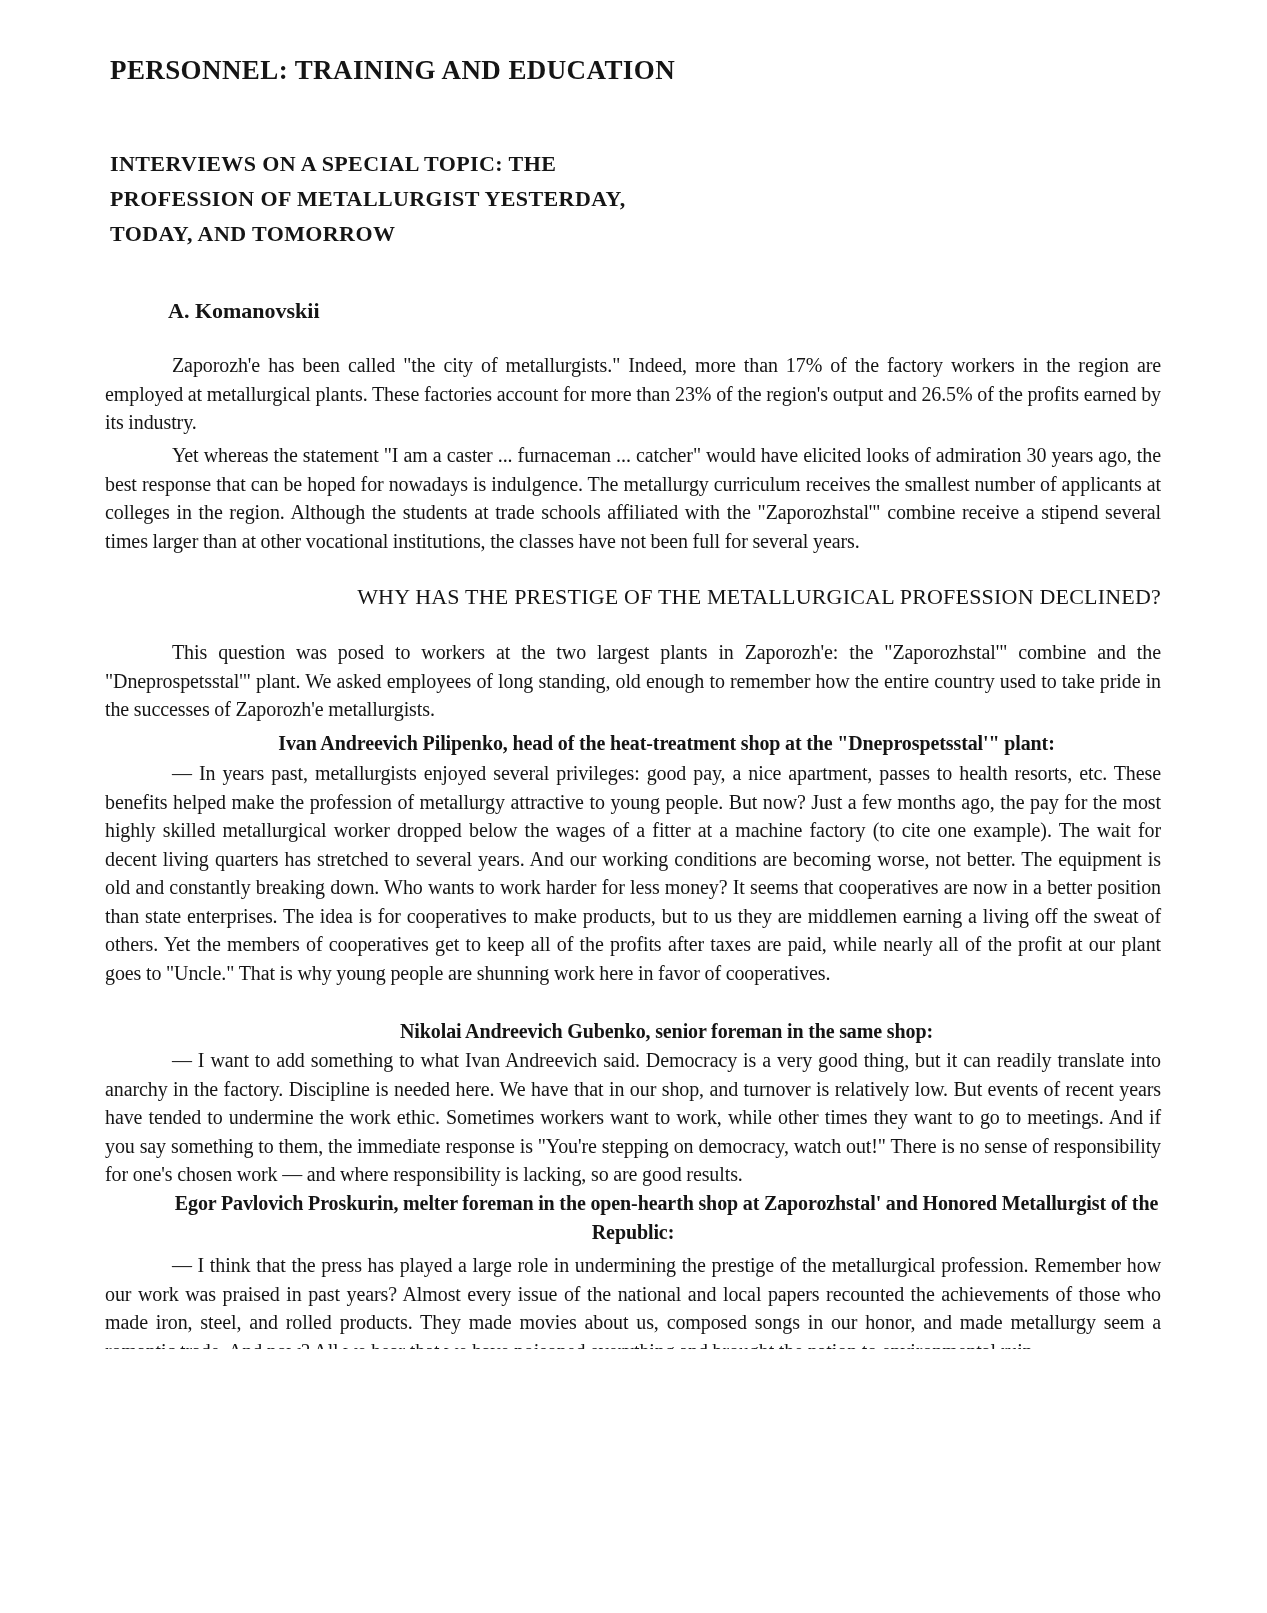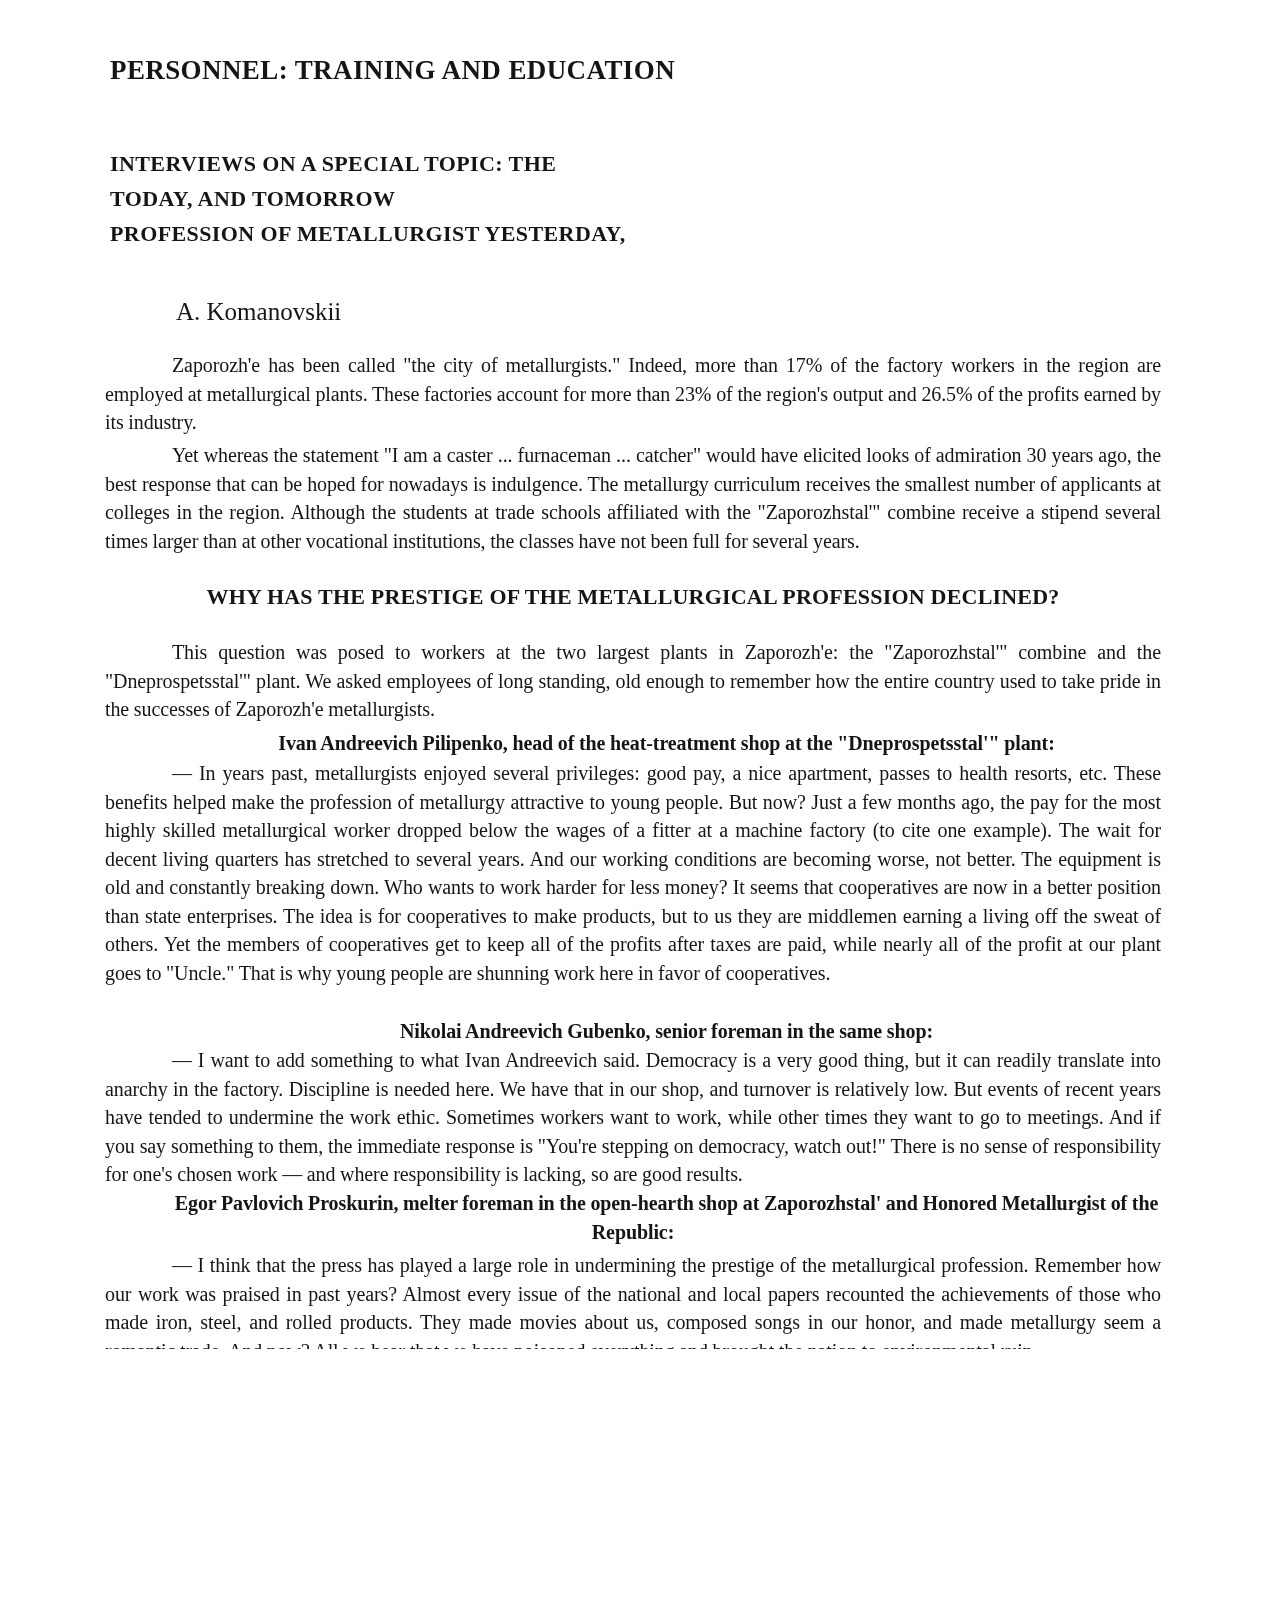--- a/index.html
+++ b/index.html
@@ -27,37 +27,37 @@
     white-space: nowrap;
   }
   .article-title {
     top: 146px; left: 110px; width: 640px;
     font-size: 22px;
     font-weight: bold;
     line-height: 35px;
     letter-spacing: 0.4px;
   }
   .author {
-    top: 298px; left: 176px;
-    font-size: 25px;
-    font-weight: normal;
+    top: 298px; left: 168px;
+    font-size: 22px;
+    font-weight: bold;
   }
   .body-par {
     font-size: 20px;
     line-height: 28.5px;
     text-align: justify;
     text-indent: 67px;
     letter-spacing: -0.1px;
     word-spacing: -0.2px;
   }
   .section-heading {
     top: 584px;
     font-size: 22px;
-    font-weight: bold;
-    text-align: center;
+    font-weight: normal;
+    text-align: right;
     letter-spacing: 0.2px;
   }
   .speaker {
     font-weight: bold;
     text-align: center;
   }
   .rule {
     top: 1461px; left: 105px; width: 1056px;
     height: 3px;
     background: #111111;
@@ -79,22 +79,22 @@
 </style>
 </head>
 <body>
 
 <div class="page">
 
   <div class="abs kicker">PERSONNEL: TRAINING AND EDUCATION</div>
 
   <div class="abs article-title">
     <div>INTERVIEWS ON A SPECIAL TOPIC: THE</div>
+    <div>PROFESSION OF METALLURGIST YESTERDAY,</div>
     <div>TODAY, AND TOMORROW</div>
-    <div>PROFESSION OF METALLURGIST YESTERDAY,</div>
   </div>
 
   <div class="abs author">A. Komanovskii</div>
 
   <div class="abs col body-par" style="top:351px">Zaporozh'e has been called "the city of metallurgists." Indeed, more than 17% of the factory workers in the region are employed at metallurgical plants. These factories account for more than 23% of the region's output and 26.5% of the profits earned by its industry.</div>
 
   <div class="abs col body-par" style="top:441px">Yet whereas the statement "I am a caster ... furnaceman ... catcher" would have elicited looks of admiration 30 years ago, the best response that can be hoped for nowadays is indulgence. The metallurgy curriculum receives the smallest number of applicants at colleges in the region. Although the students at trade schools affiliated with the "Zaporozhstal'" combine receive a stipend several times larger than at other vocational institutions, the classes have not been full for several years.</div>
 
   <div class="abs col section-heading">WHY HAS THE PRESTIGE OF THE METALLURGICAL PROFESSION DECLINED?</div>
 

